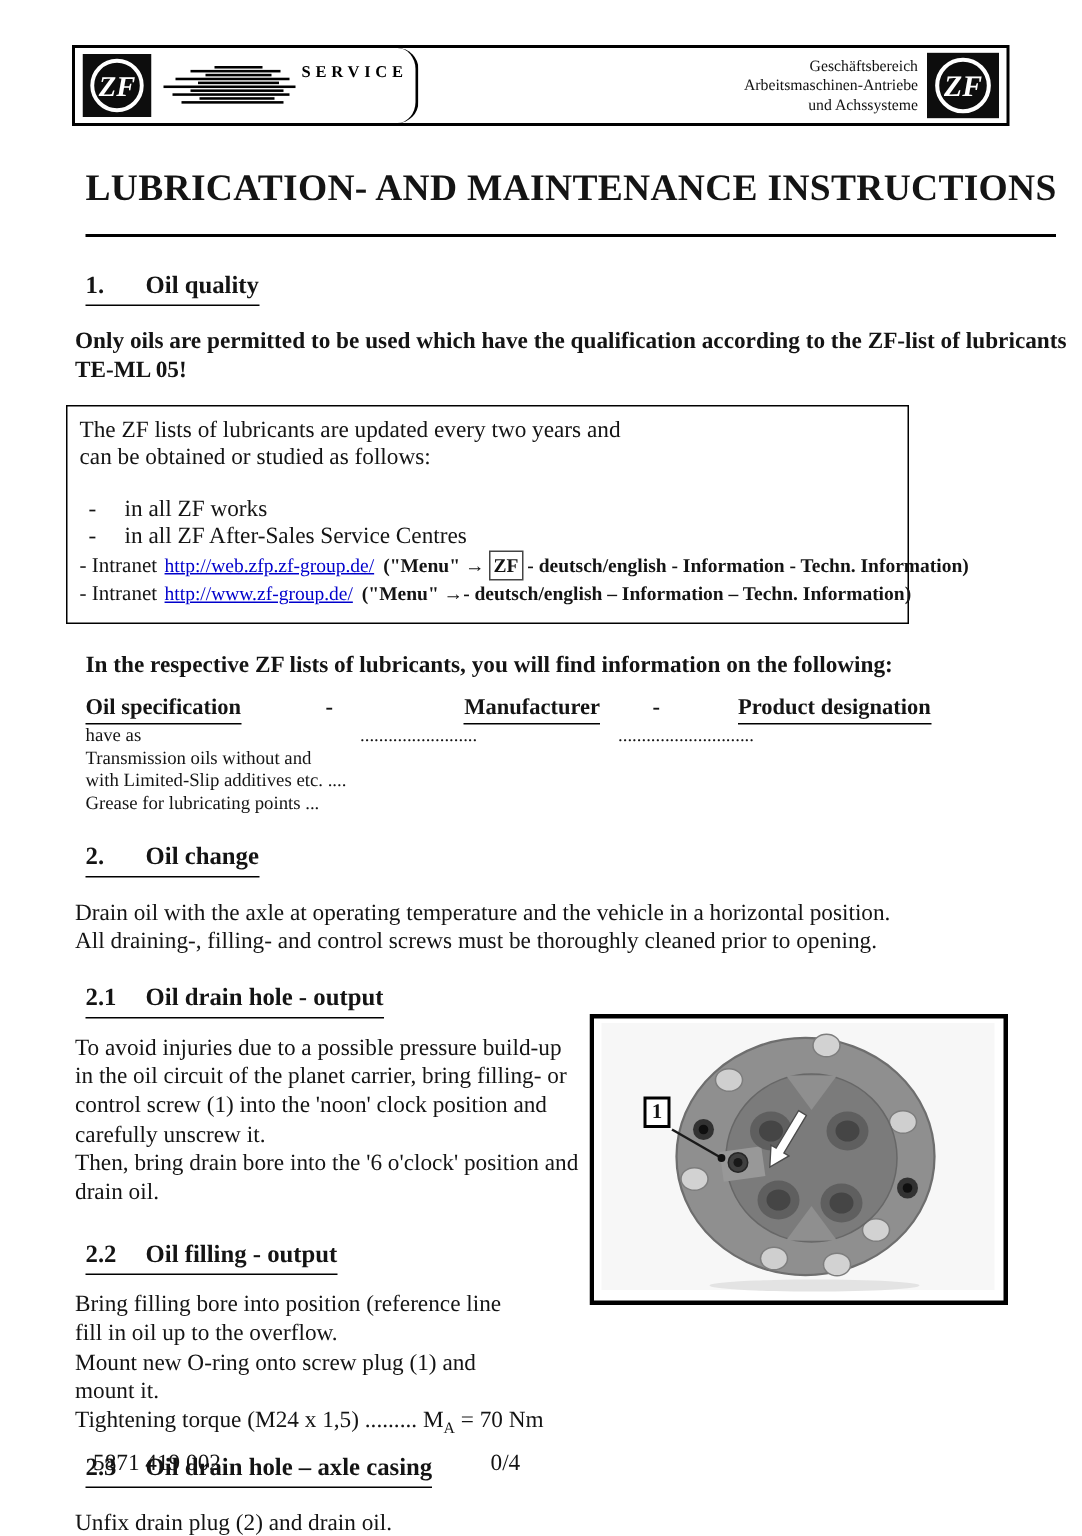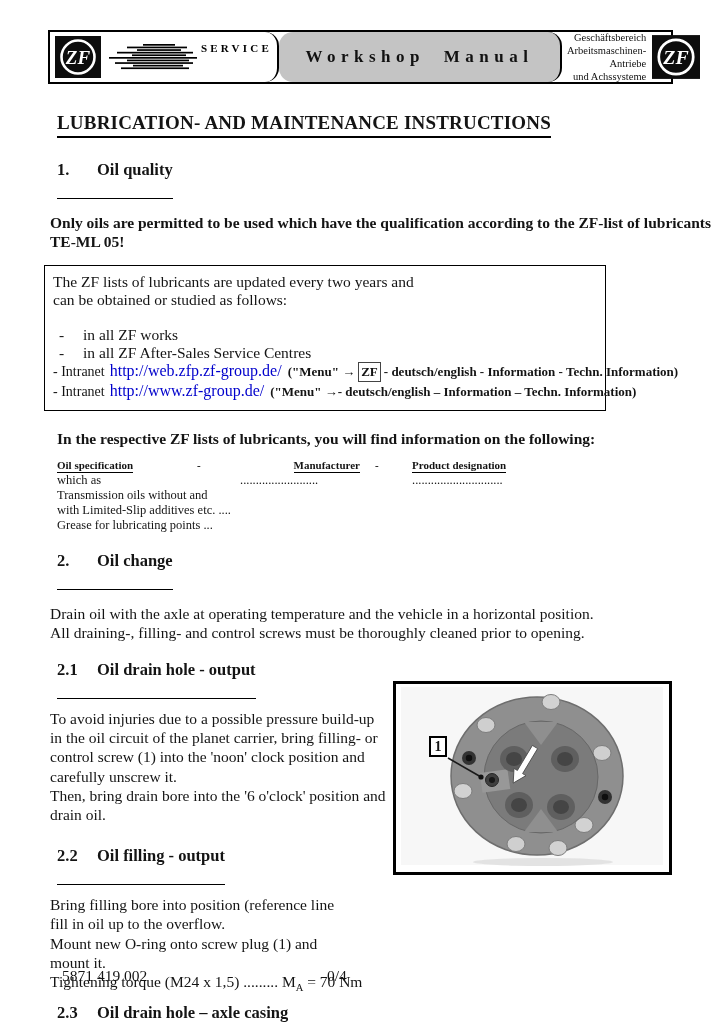--- a/index.html
+++ b/index.html
@@ -13,47 +13,47 @@
   .hcell.left { flex:0 0 155px; padding:4px 5px; border-right:2px solid #000; gap:4px; }
   .hcell.center { flex:0 0 283px; background:#c4c4c4; justify-content:center; border-right:2px solid #000; }
   .hcell.right { flex:1; justify-content:flex-end; gap:6px; padding:3px 5px; }
   .wm-title { font-weight:bold; font-size:17px; letter-spacing:5.5px; word-spacing:9px; color:#111; }
   .division { text-align:right; font-size:10.5px; line-height:13px; color:#111; }
   .zf-square { flex:0 0 auto; line-height:0; }
   .lines-stack { display:flex; flex-direction:row; }
   .service-label { font-weight:bold; font-size:11px; letter-spacing:3.2px; color:#000; margin-top:-2px; }
 
   
-  .doc-title { display:inline-block; margin:28px 0 0 7px; font-size:19px; font-weight:bold; letter-spacing:0.2px; border-bottom:2.5px solid #000; padding-bottom:2px; }
+  .doc-title { display:inline-block; margin:28px 0 0 7px; font-size:25px; font-weight:bold; letter-spacing:0.2px; border-bottom:2.5px solid #000; padding-bottom:16px; }
 
   
   .sec-heading { margin-left:7px; font-size:16.5px; font-weight:bold; }
-  .sec-heading .hu { display:inline-block; border-bottom:1.7px solid #000; padding-bottom:18px; }
+  .sec-heading .hu { display:inline-block; border-bottom:1.7px solid #000; padding-bottom:3px; }
   .h-num { display:inline-block; width:40px; }
 
   
   .body-line { font-size:15.5px; line-height:19.2px; }
   .bold { font-weight:bold; }
 
   
   .info-box { border:1.5px solid #000; width:562px; margin:14px 0 0 -6px; padding:7px 8px 9px 8px; }
   .info-box .body-line { line-height:18px; }
   .box-gap { height:17px; }
   .bullet-line { display:flex; font-size:15.5px; line-height:18px; }
   .bullet-line .dash { width:30px; padding-left:6px; }
   .intranet-line { font-size:14px; line-height:18px; display:flex; align-items:baseline; white-space:nowrap; }
   .intranet-line .pre { margin-right:5px; }
-  .link { color:#0000cc; font-size:16px; cursor:pointer; }
+  .link { color:#0000cc; text-decoration:underline; font-size:13px; cursor:pointer; }
   .menu-part { font-weight:bold; font-size:13px; margin-left:6px; }
   .zf-boxed { display:inline-block; border:1.2px solid #444; font-weight:bold; font-size:13px; padding:0 2px; margin:0 3px; }
   .rest-part { font-weight:bold; font-size:13px; }
   .gap42 { display:inline-block; width:46px; }
 
   
-  .cols-header { display:flex; margin:10px 0 0 7px; font-size:11px; font-weight:bold; }
+  .cols-header { display:flex; margin:10px 0 0 7px; font-size:15px; font-weight:bold;gap:20px; }
   .cols-header .w1 { width:125px; } .cols-header .wd1 { width:58px; text-align:left; padding-left:15px; }
   .cols-header .w2 { width:120px;text-align:right; } .cols-header .wd2 { width:52px; text-align:left; padding-left:15px; }
   .cols-header .hu2 { display:inline-block; border-bottom:1.7px solid #000; padding-bottom:1px; }
   .small-rows { margin-left:7px; font-size:12.5px; line-height:15px; }
   .small-row1 { display:flex; }
   .small-row1 .c1 { width:183px; } .small-row1 .c2 { width:172px; }
 
   
   .twocol { position:relative; margin-top:18px; min-height:306px; }
   .leftcol { width:348px; }
@@ -91,23 +91,20 @@
           <rect x="27" y="10.4" width="54" height="1.7" fill="#000"></rect>
           <rect x="4" y="13" width="88" height="1.7" fill="#000"></rect>
           <rect x="22" y="15.6" width="62" height="1.7" fill="#000"></rect>
           <rect x="10" y="18.2" width="78" height="1.7" fill="#000"></rect>
           <rect x="28" y="20.8" width="50" height="1.7" fill="#000"></rect>
           <rect x="16" y="23.4" width="68" height="1.7" fill="#000"></rect>
         </svg>
         <span class="service-label">SERVICE</span>
       </span>
     </div>
-    <div class="hcell center">
-      <span class="wm-title">Workshop Manual</span>
-    </div>
     <div class="hcell right">
       <span class="division">
         <div>Geschäftsbereich</div>
         <div>Arbeitsmaschinen-Antriebe</div>
         <div>und Achssysteme</div>
       </span>
       <span class="zf-square">
         <svg width="48" height="44" viewBox="0 0 46 42">
           <rect x="0" y="0" width="46" height="42" fill="#0d0d0d"></rect>
           <circle cx="23" cy="21" r="16.5" fill="none" stroke="#ffffff" stroke-width="2.6"></circle>
@@ -161,21 +158,21 @@
   <div class="body-line bold" style="margin-left:7px">In the respective ZF lists of lubricants, you will find information on the following:</div>
   <div class="cols-header">
     <span class="w1"><span class="hu2">Oil specification</span></span>
     <span class="wd1">-</span>
     <span class="w2"><span class="hu2">Manufacturer</span></span>
     <span class="wd2">-</span>
     <span><span class="hu2">Product designation</span></span>
   </div>
   <div class="small-rows">
     <div class="small-row1">
-      <span class="c1">which as</span>
+      <span class="c1">have as</span>
       <span class="c2">.........................</span>
       <span>.............................</span>
     </div>
     <div>Transmission oils without and</div>
     <div>with Limited-Slip additives etc. ....</div>
     <div>Grease for lubricating points ...</div>
   </div>
 
   <div class="spacer18"></div>
   <div class="sec-heading">

